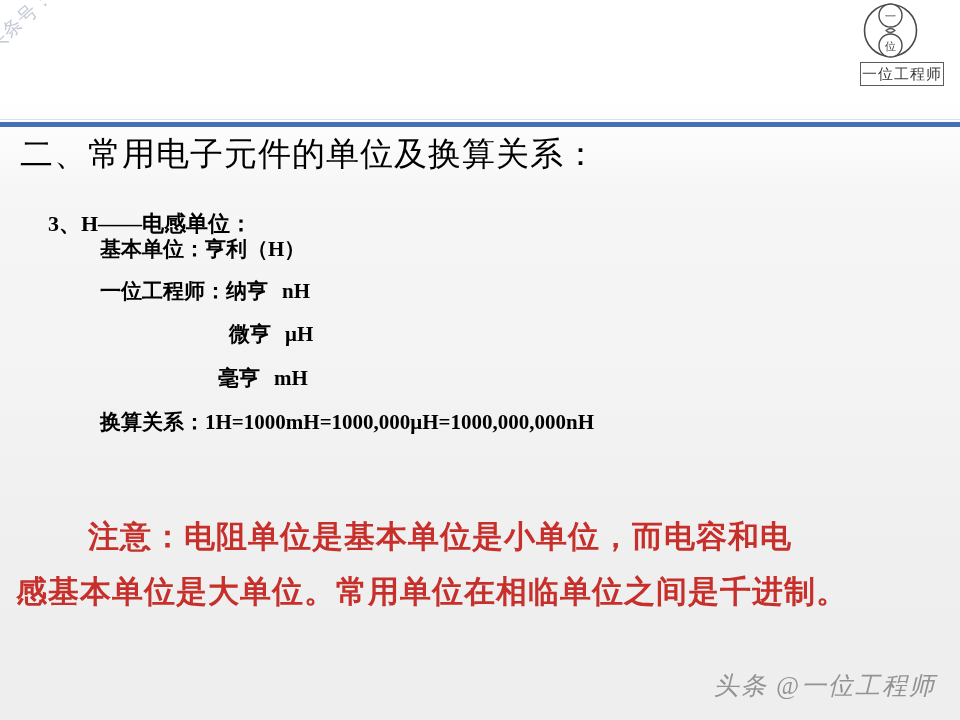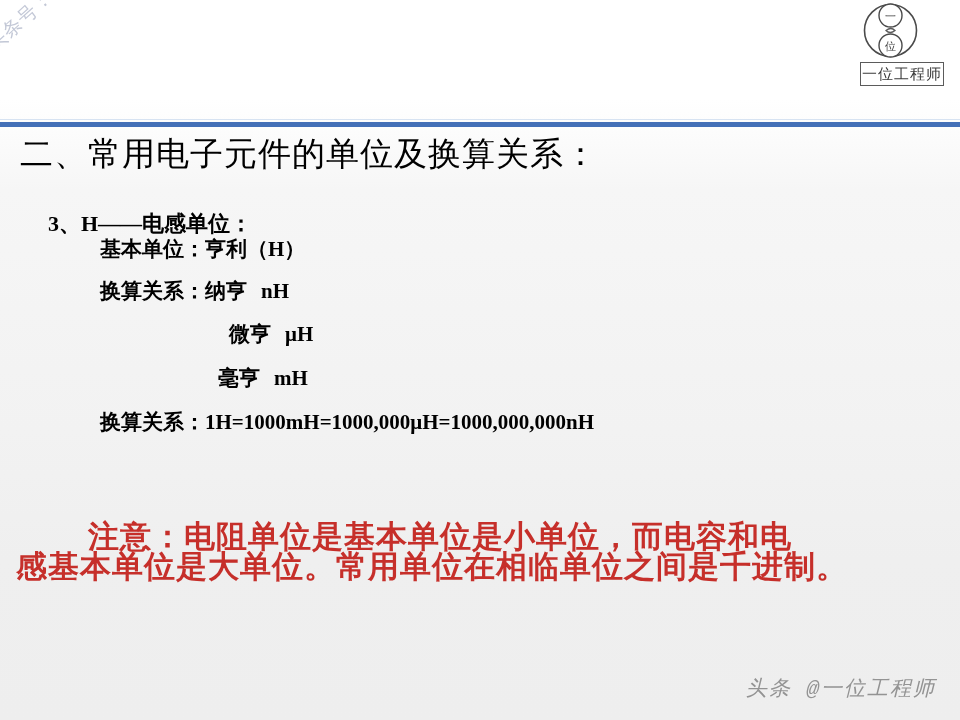--- a/index.html
+++ b/index.html
@@ -42,22 +42,22 @@
     letter-spacing: 1px;
     white-space: nowrap;
     opacity: .85;
     user-select: none;
   }
   .wm-bottom {
     position: absolute;
     right: 24px;
     bottom: 18px;
     color: #8c8c8c;
-    font-size: 21px;
-    font-family: Liberation Mono, monospace;
+    font-size: 25px;
+    font-family: Liberation Serif, serif;
     font-style: italic;
     letter-spacing: 2px;
     white-space: nowrap;
     opacity: .92;
     user-select: none;
   }
 
   
   .brand {
     position: absolute;
@@ -151,21 +151,21 @@
     position: absolute;
     left: 0;
     width: 880px;
     color: #c62f2a;
     font-size: 31px;
     font-weight: bold;
     letter-spacing: 1px;
     white-space: nowrap;
   }
   .note-1 { top: 516px; left: 88px; }
-  .note-2 { top: 546px; left: 16px; }
+  .note-2 { top: 571px; left: 16px; }
 </style>
 </head>
 <body>
 
 <div id="slide">
 
   <div class="wm-diagonal">头条号：一位工程师</div>
 
   <div class="brand">
     <svg class="brand-mark" viewBox="0 0 55 57">
@@ -184,21 +184,21 @@
 
   <div class="title">二、常用电子元件的单位及换算关系：</div>
 
   <div class="subtitle">3、H——电感单位：</div>
 
   <div class="line l-basic">
     <span>基本单位：亨利（H）</span>
   </div>
 
   <div class="line l-common">
-    <span>换算关系：纳亨</span><span class="unit-sym">nH</span>
+    <span>一位工程师：纳亨</span><span class="unit-sym">nH</span>
   </div>
 
   <div class="line l-micro">
     <span>微亨</span><span class="unit-sym">μH</span>
   </div>
 
   <div class="line l-milli">
     <span>毫亨</span><span class="unit-sym">mH</span>
   </div>
 

